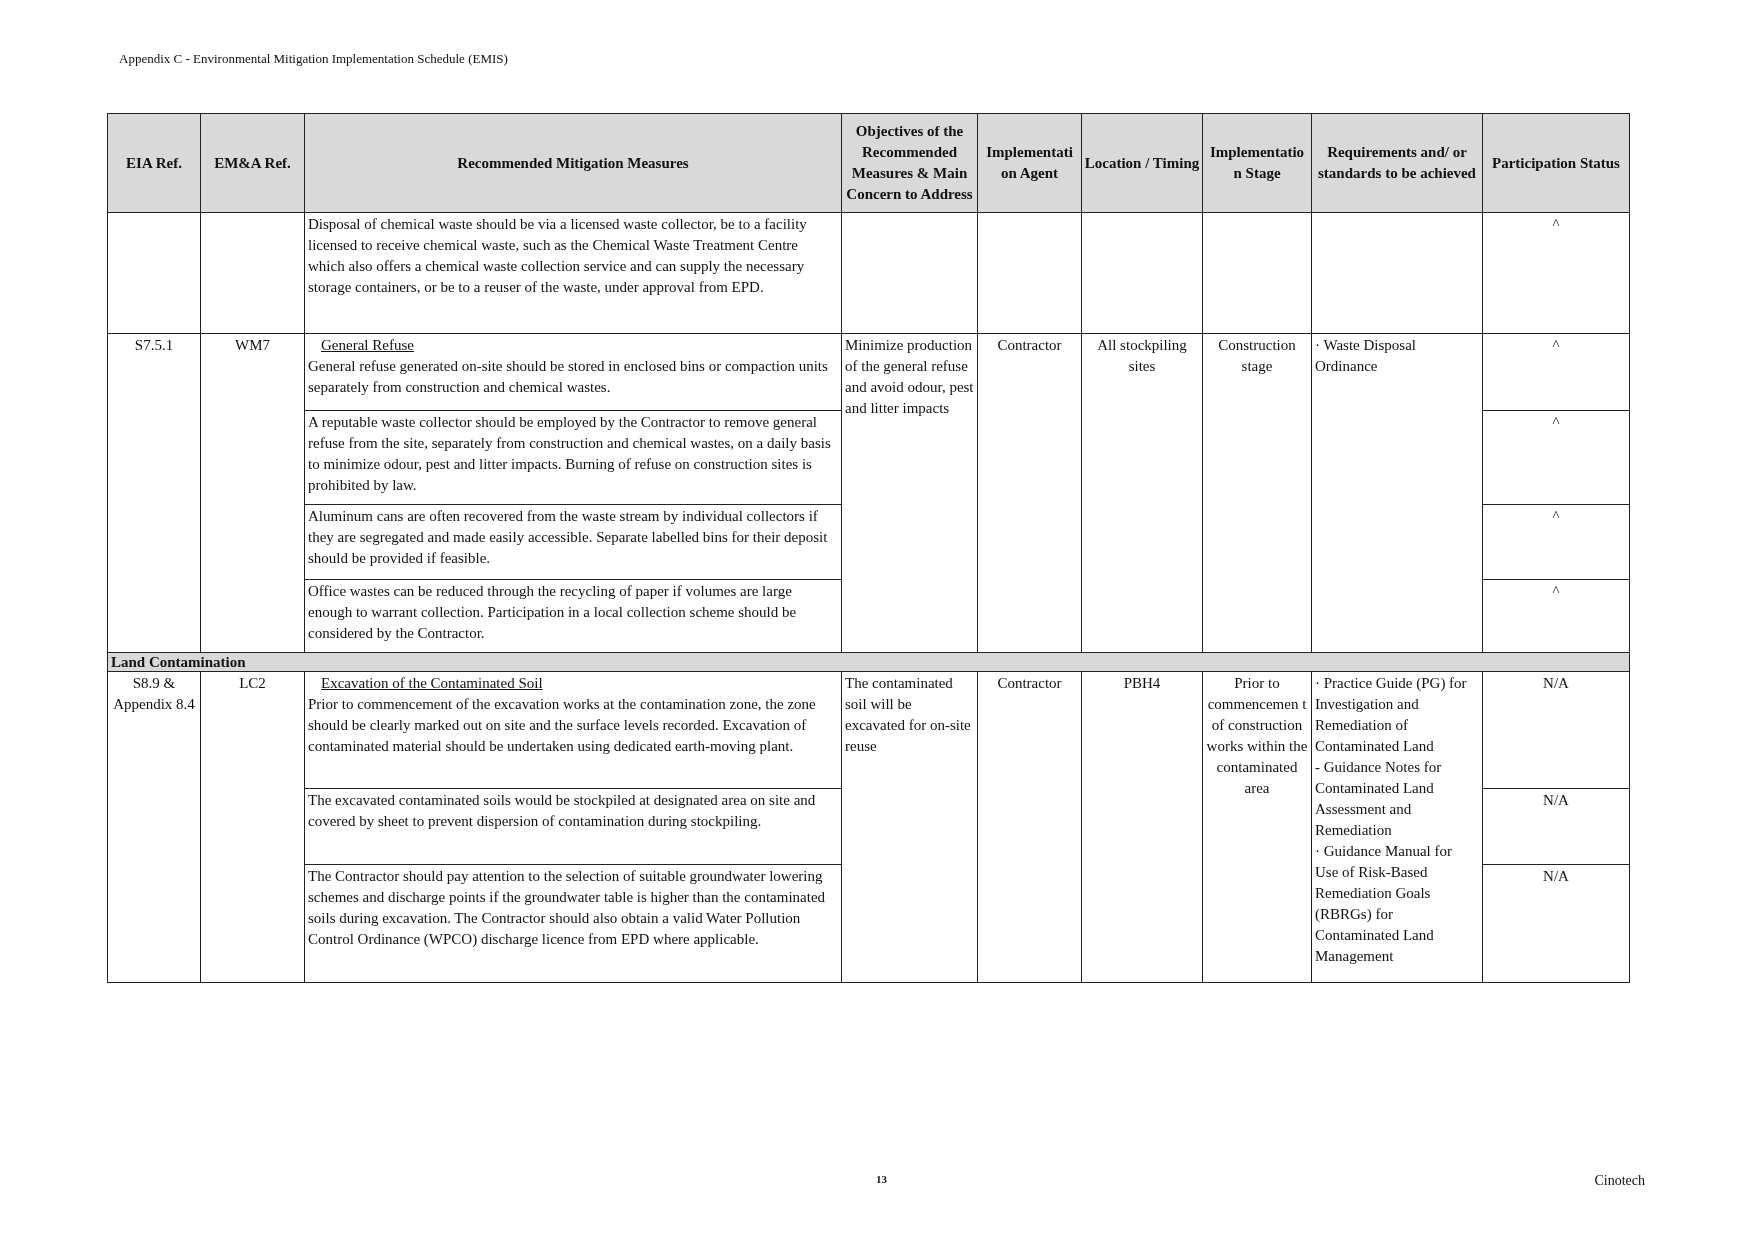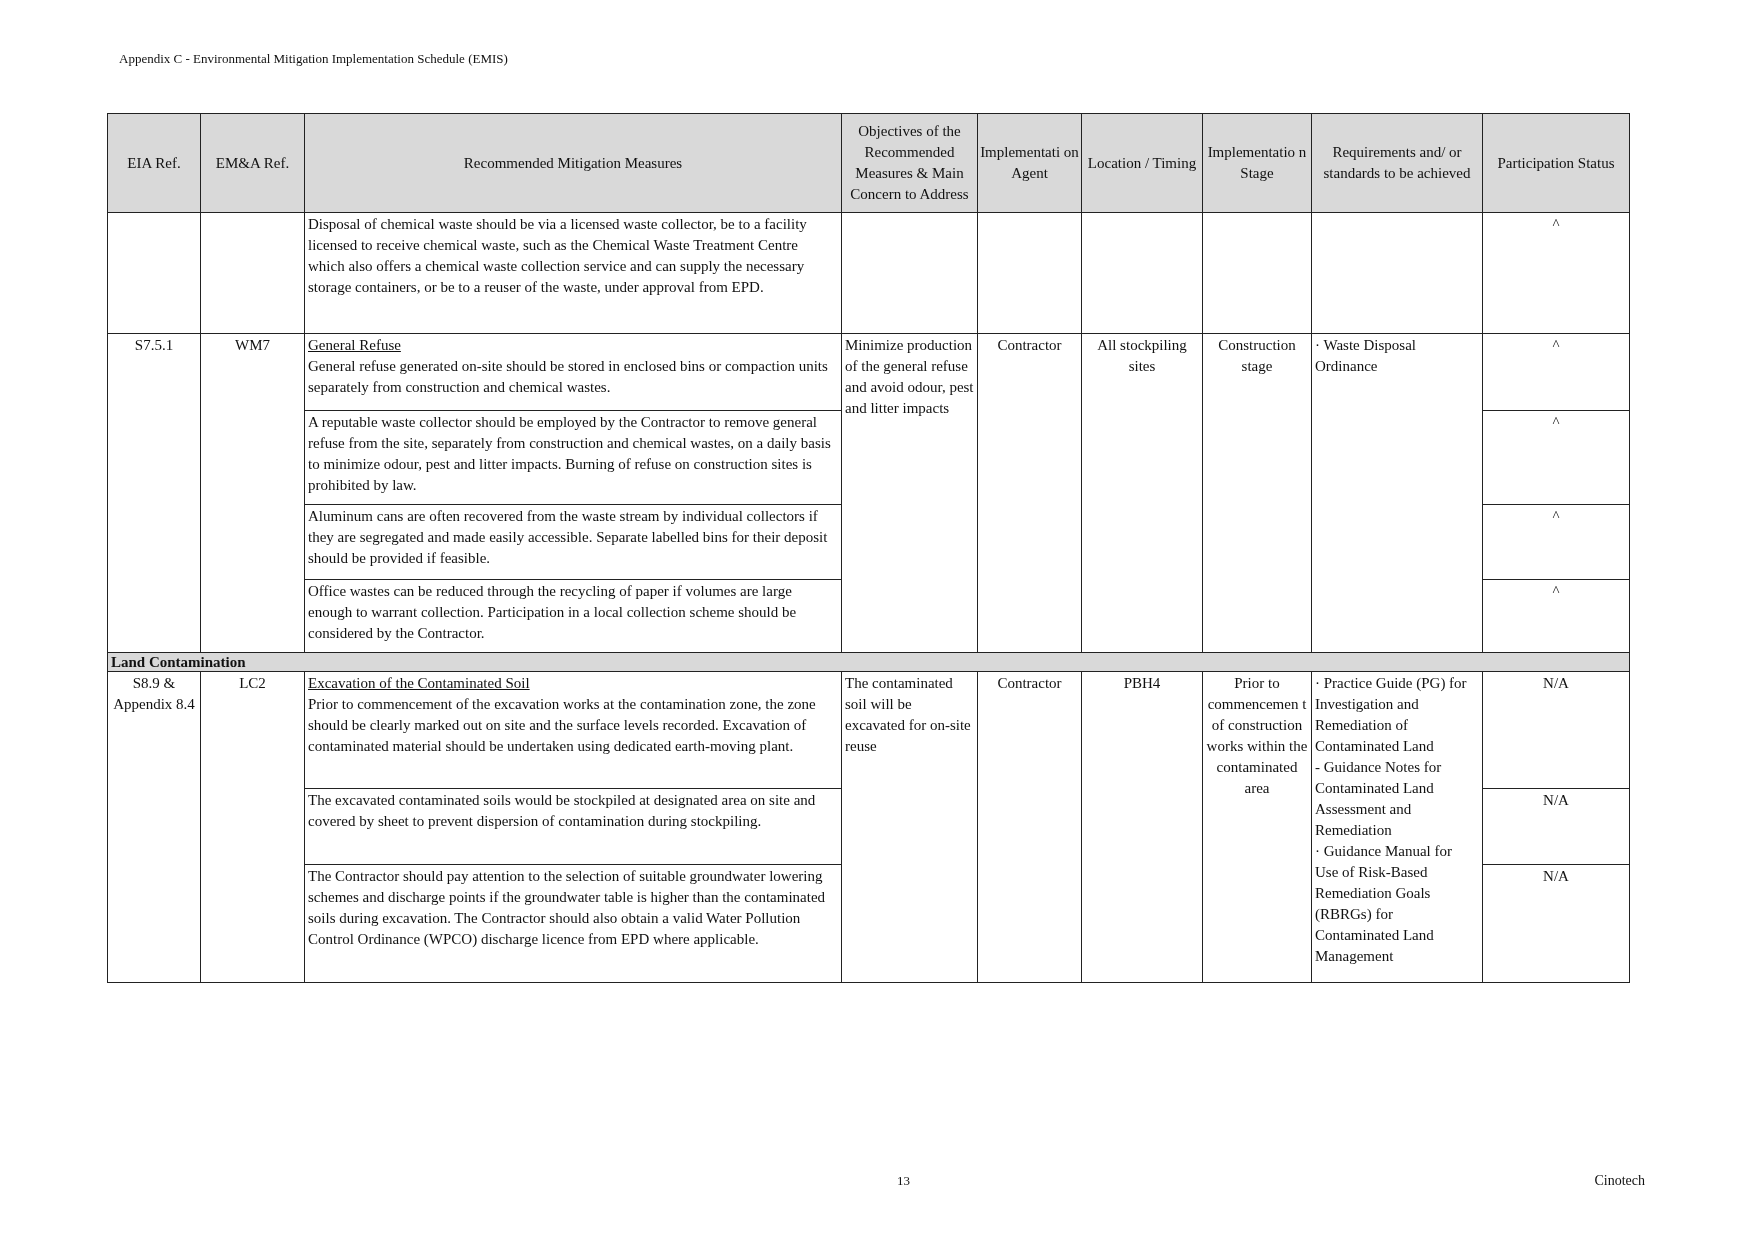--- a/index.html
+++ b/index.html
@@ -7,60 +7,60 @@
     width: 1753px; height: 1240px; position: relative; overflow: hidden;
     font-family: "Liberation Serif", "DejaVu Serif", serif;
     color: #111;
   }
   .doc-header {
     position: absolute; left: 107px; top: 51px;
     font-size: 13px;
     margin-left: 12px;
   }
   .footer-page {
-    position: absolute; left: 897px; top: 1173px; font-size: 13px;
+    position: absolute; left: 876px; top: 1173px; font-size: 11px; font-weight: bold;
   }
   .footer-company {
     position: absolute; right: 108px; top: 1173px; font-size: 14px;
   }
   table.emis {
     position: absolute; left: 107px; top: 113px;
     width: 1522px;
     border-collapse: collapse;
     table-layout: fixed;
     font-size: 15px;
     line-height: 21px;
   }
   table.emis th, table.emis td {
     border: 1.5px solid #222;
     vertical-align: top;
     padding: 1px 3px 0 3px;
     overflow: hidden;
   }
   table.emis th {
     background: #d9d9d9;
-    font-weight: normal;
+    font-weight: bold;
     text-align: center;
     vertical-align: middle;
     font-size: 15px;
     line-height: 21px;
     height: 98px;
     padding: 0 2px;
   }
   td.center { text-align: center; }
   td.left { text-align: left; }
   .underline { text-decoration: underline; }
   tr.section td {
     background: #d9d9d9;
     font-weight: bold;
     padding: 0 3px;
     line-height: 18px;
     height: 18px;
   }
-  .measure-title { display: block; }
+  .measure-title { display: block; margin-left: 13px; }
 </style>
 </head>
 <body>
 
 <div class="doc-header">Appendix C - Environmental Mitigation Implementation Schedule (EMIS)</div>
 
 <table class="emis">
   <colgroup>
     <col style="width:93px">
     <col style="width:104px">

